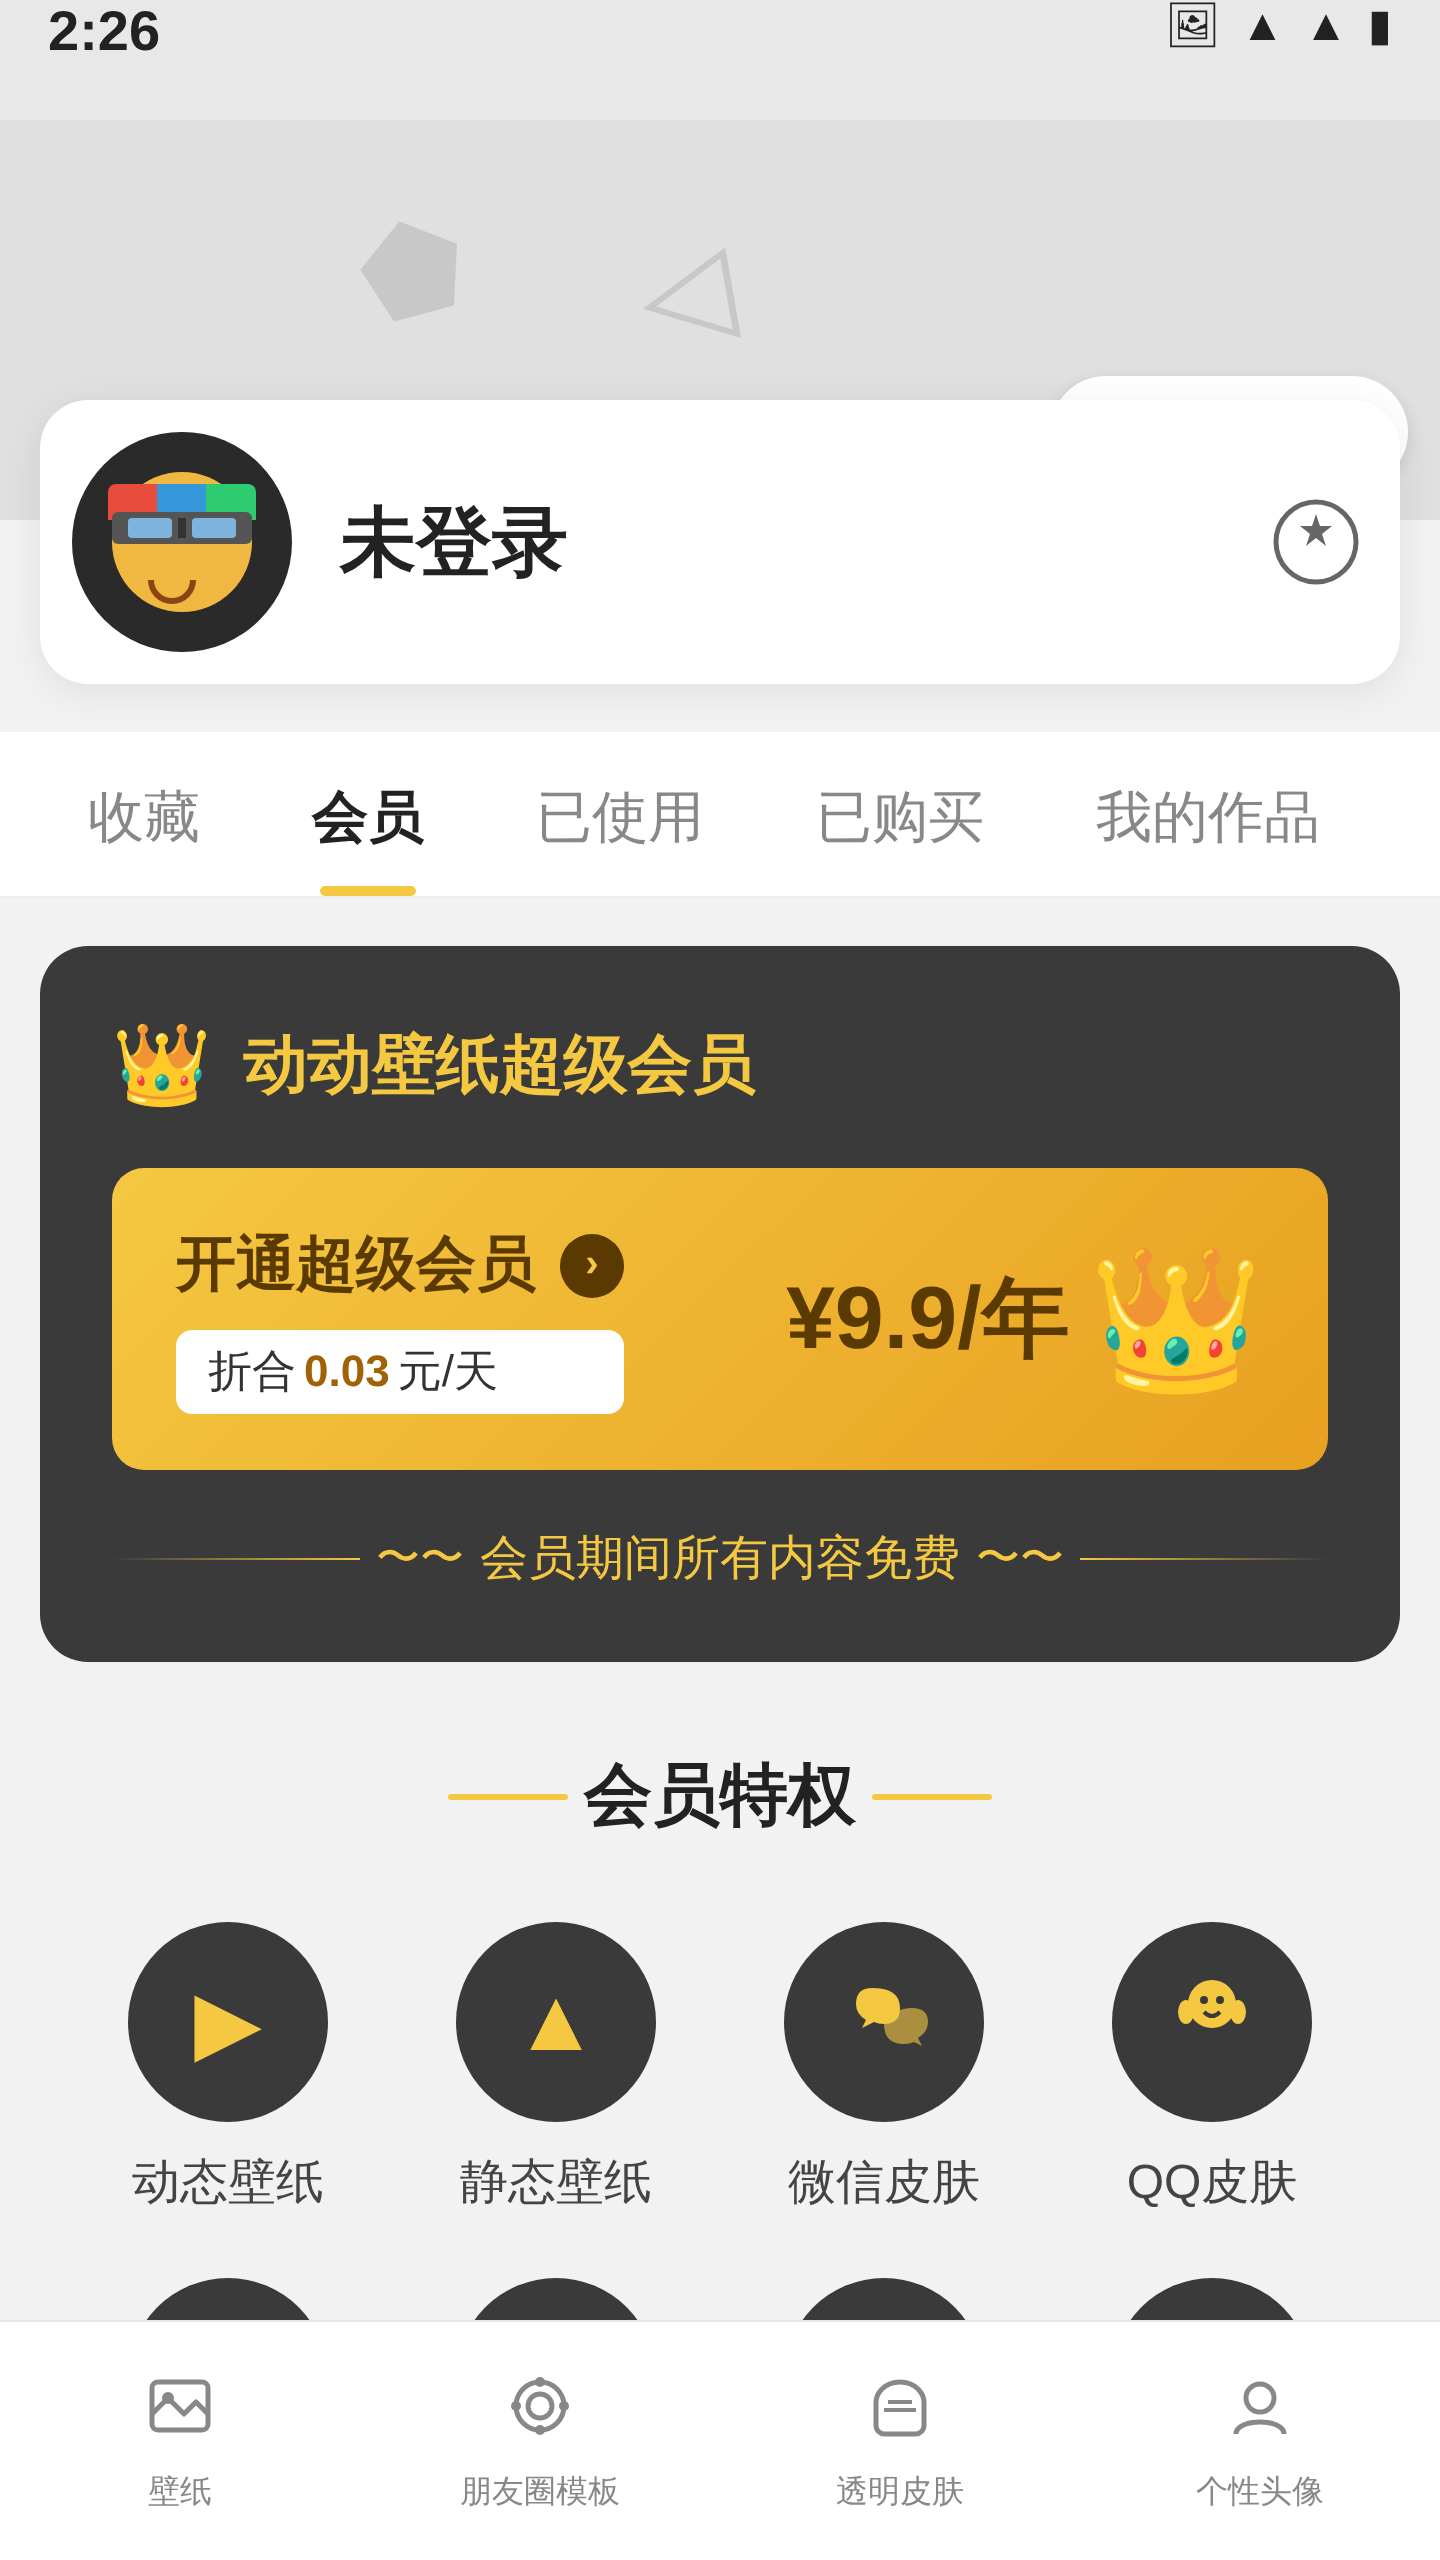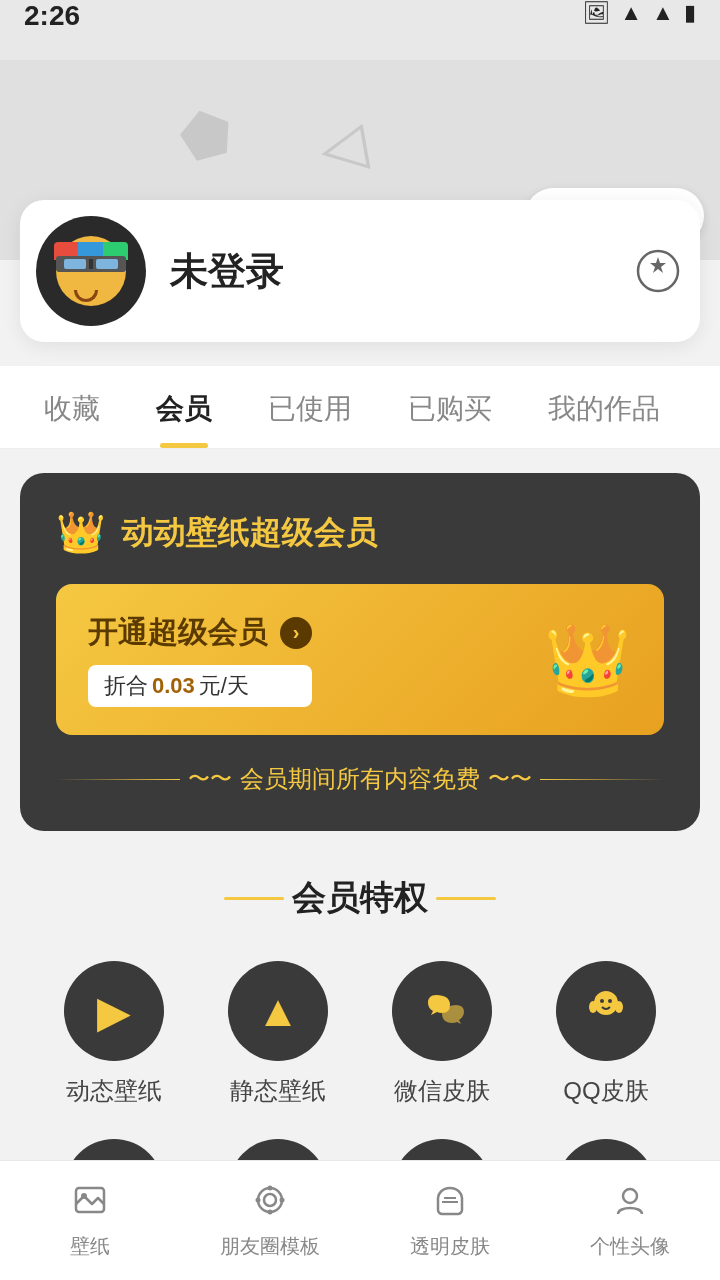--- a/index.html
+++ b/index.html
@@ -321,21 +321,21 @@
       flex: 1;
     }
     .nav-icon {
       font-size: 36px;
       color: #888;
     }
     .nav-icon.active {
       color: #4a8ef5;
     }
     .nav-label {
-      font-size: 20px;
+      font-size: 16px;
       color: #888;
     }
     .nav-label.active {
       color: #4a8ef5;
     }
 
     .content-area {
       padding-bottom: 130px;
     }
   </style>
@@ -412,20 +412,21 @@
           <span>开通超级会员</span>
           <div class="vip-arrow">›</div>
         </div>
         <div class="vip-discount">
           <span>折合</span>
           <span class="vip-discount-num">0.03</span>
           <span>元/天</span>
         </div>
       </div>
       <div style="display:flex;align-items:center;gap:10px;">
+        <span class="vip-price">¥9.9/年</span>
         <span style="font-size:70px;color:#c8860a;">👑</span>
       </div>
     </div>
     <div class="vip-footer">
       <div class="vip-footer-line"></div>
       <span style="font-size:22px;">〜〜</span>
       <span>会员期间所有内容免费</span>
       <span style="font-size:22px;">〜〜</span>
       <div class="vip-footer-line right"></div>
     </div>

